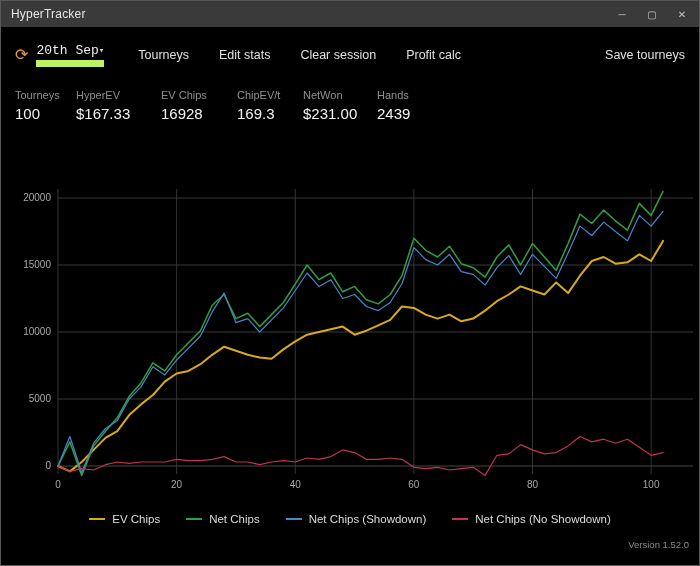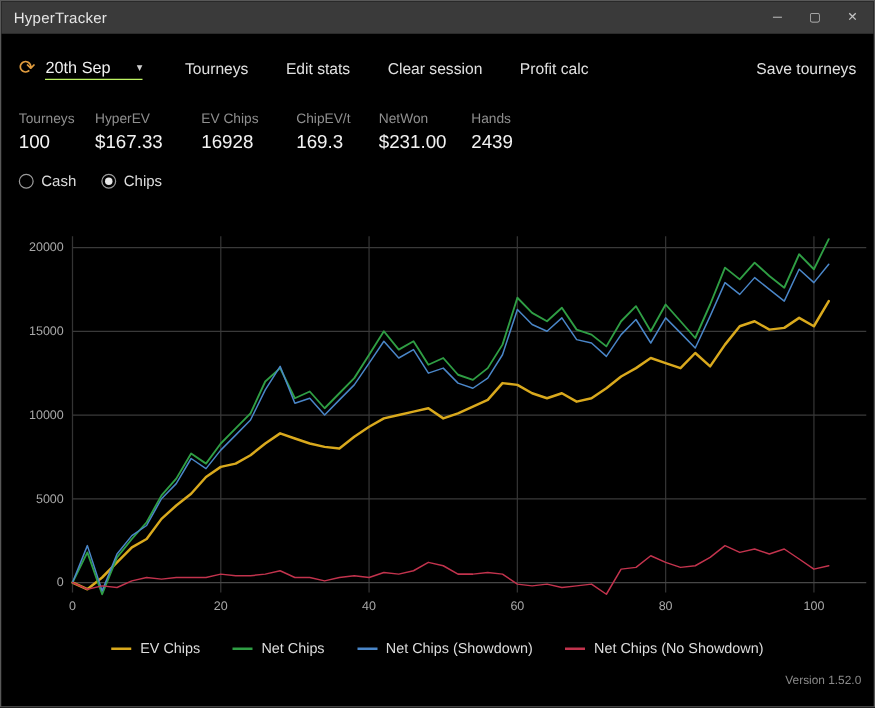--- a/index.html
+++ b/index.html
@@ -13,21 +13,21 @@
   .titlebar{height:26px;background:#3a3a3a;display:flex;align-items:center;font-size:12px;}
   .app-title{margin-left:10px;color:#e6e6e6;letter-spacing:.2px;}
   .menu{margin-left:50px;display:flex;gap:26px;}
   .menu-item{color:#cfcfcf;cursor:pointer;}
   .menu-item.active{color:var(--accent);}
   .win-controls{margin-left:auto;display:flex;align-items:center;gap:16px;margin-right:10px;font-size:10px;color:#c4c4c4;}
   .winbtn{cursor:pointer;width:14px;text-align:center;}
   
   .toolbar{display:flex;align-items:center;padding:0 14px;margin-top:14px;height:28px;font-size:12.5px;color:#e3e3e3;}
   .refresh-btn{color:var(--accent);font-size:16px;margin-right:8px;cursor:pointer;line-height:1;}
-  .datectl{display:flex;align-items:center;gap:21px;padding-bottom:2px;border-bottom:1px solid #bef264;cursor:pointer;font-size:13px;color:#f0f0f0;}
+  .datectl{display:flex;align-items:center;gap:0;padding-bottom:2px;border-bottom:7px solid #bef264;cursor:pointer;font-size:13px;color:#f0f0f0;font-family:Liberation Mono, monospace;}
   .caret{font-size:9px;color:#cfcfcf;}
   .toolbar-buttons{display:flex;gap:30px;margin-left:34px;}
   .tbtn{cursor:pointer;color:#e0e0e0;}
   .save-btn{margin-left:auto;cursor:pointer;color:#e0e0e0;}
   
   .stats{display:flex;padding-left:14px;margin-top:20px;}
   .stat{display:flex;flex-direction:column;}
   .stat .lbl{font-size:11px;color:#8f8f8f;}
   .stat .val{font-size:15px;color:#f2f2f2;margin-top:4px;}
   .s1{width:61px}.s2{width:85px}.s3{width:76px}.s4{width:66px}.s5{width:74px}.s6{width:60px}
@@ -96,30 +96,20 @@
     <div class="stat s5">
       <span class="lbl">NetWon</span>
       <span class="val">$231.00</span>
     </div>
     <div class="stat s6">
       <span class="lbl">Hands</span>
       <span class="val">2439</span>
     </div>
   </div>
 
-  <div class="toggles">
-    <span class="radio">
-      <span class="dot"></span>
-      <span>Cash</span>
-    </span>
-    <span class="radio checked">
-      <span class="dot"></span>
-      <span>Chips</span>
-    </span>
-  </div>
 
   <div class="chart">
     <svg id="chart-svg" width="700" height="322" viewBox="0 0 700 322">
         <line x1="57" x2="57" y1="8" y2="293" stroke="#343434" stroke-width="1"></line>
         <text x="57" y="307" fill="#a8a8a8" font-size="10" text-anchor="middle">0</text>
         <line x1="175.62745098039215" x2="175.62745098039215" y1="8" y2="293" stroke="#343434" stroke-width="1"></line>
         <text x="175.62745098039215" y="307" fill="#a8a8a8" font-size="10" text-anchor="middle">20</text>
         <line x1="294.2549019607843" x2="294.2549019607843" y1="8" y2="293" stroke="#343434" stroke-width="1"></line>
         <text x="294.2549019607843" y="307" fill="#a8a8a8" font-size="10" text-anchor="middle">40</text>
         <line x1="412.88235294117646" x2="412.88235294117646" y1="8" y2="293" stroke="#343434" stroke-width="1"></line>

